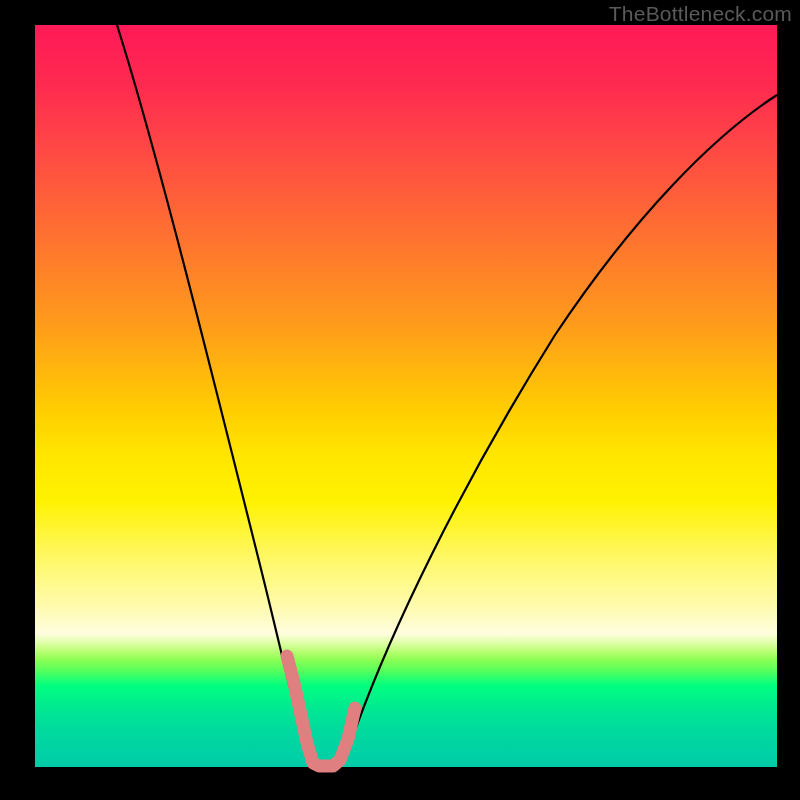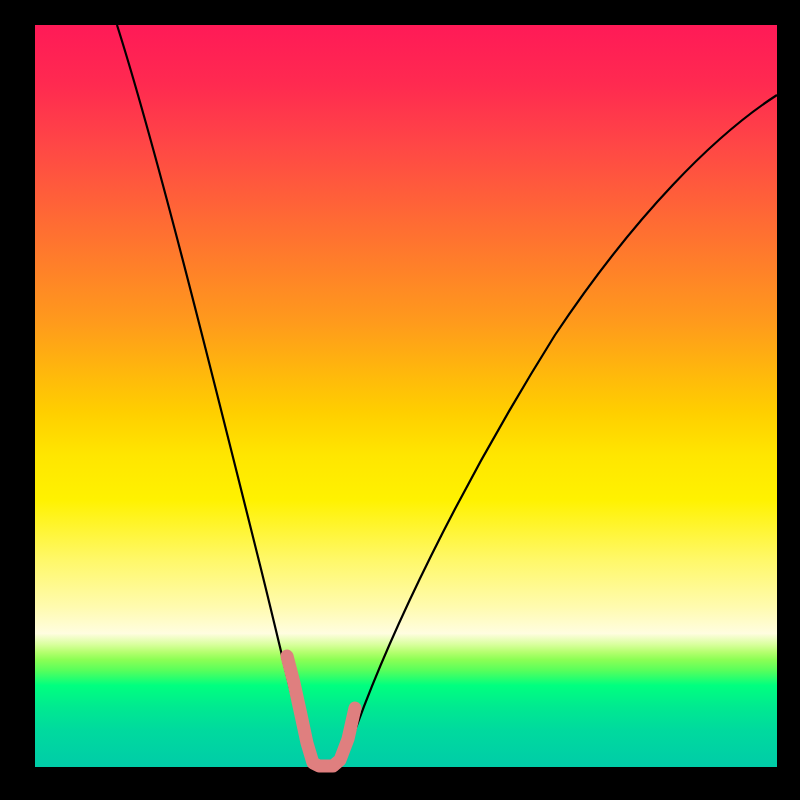--- a/index.html
+++ b/index.html
@@ -60,20 +60,21 @@
     color: #5a5a5a;
     font-size: 21px;
     font-weight: 500;
     letter-spacing: 0.2px;
   }
 </style>
 </head>
 <body>
 
 <div class="frame">
+  <div class="watermark">TheBottleneck.com</div>
 
   <div class="plot">
     <svg class="curves" viewBox="0 0 742 742" preserveAspectRatio="none">
 
       <path fill="none" stroke="#000" stroke-width="2.2" d="M 82 0
                C 120 120, 170 320, 225 540
                C 245 620, 258 680, 270 720
                C 274 735, 279 742, 283 742
                L 296 742
                C 302 742, 310 730, 322 700

